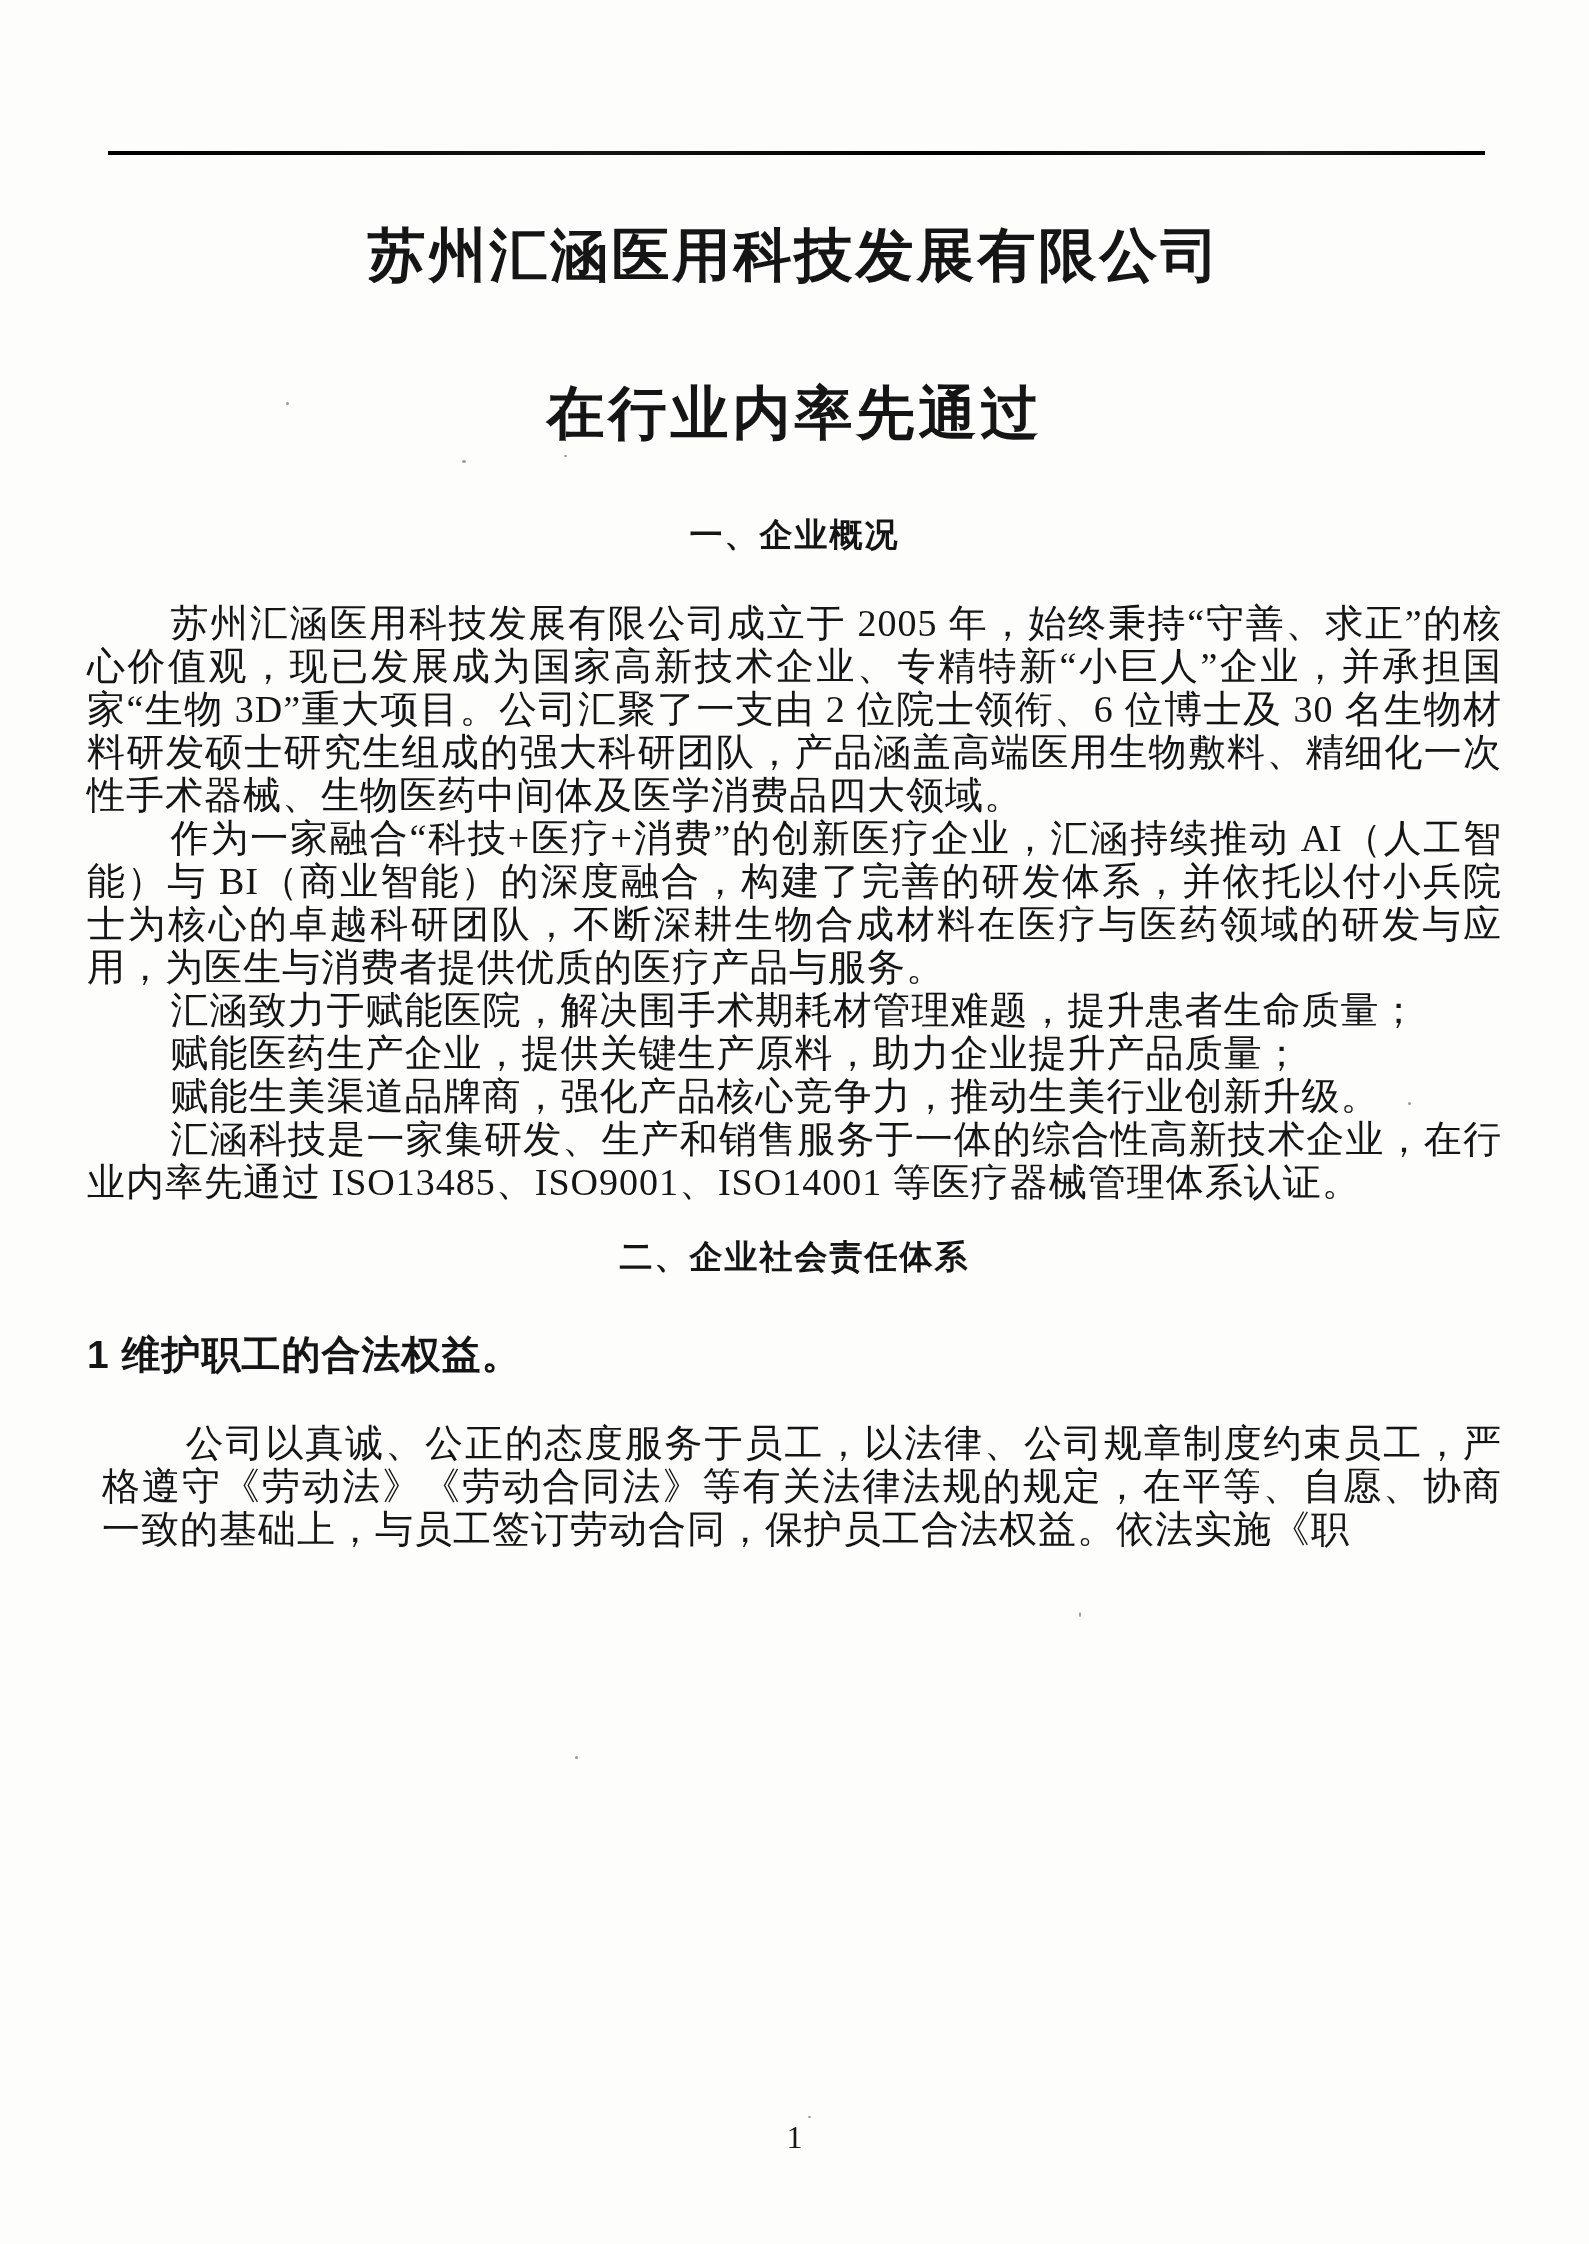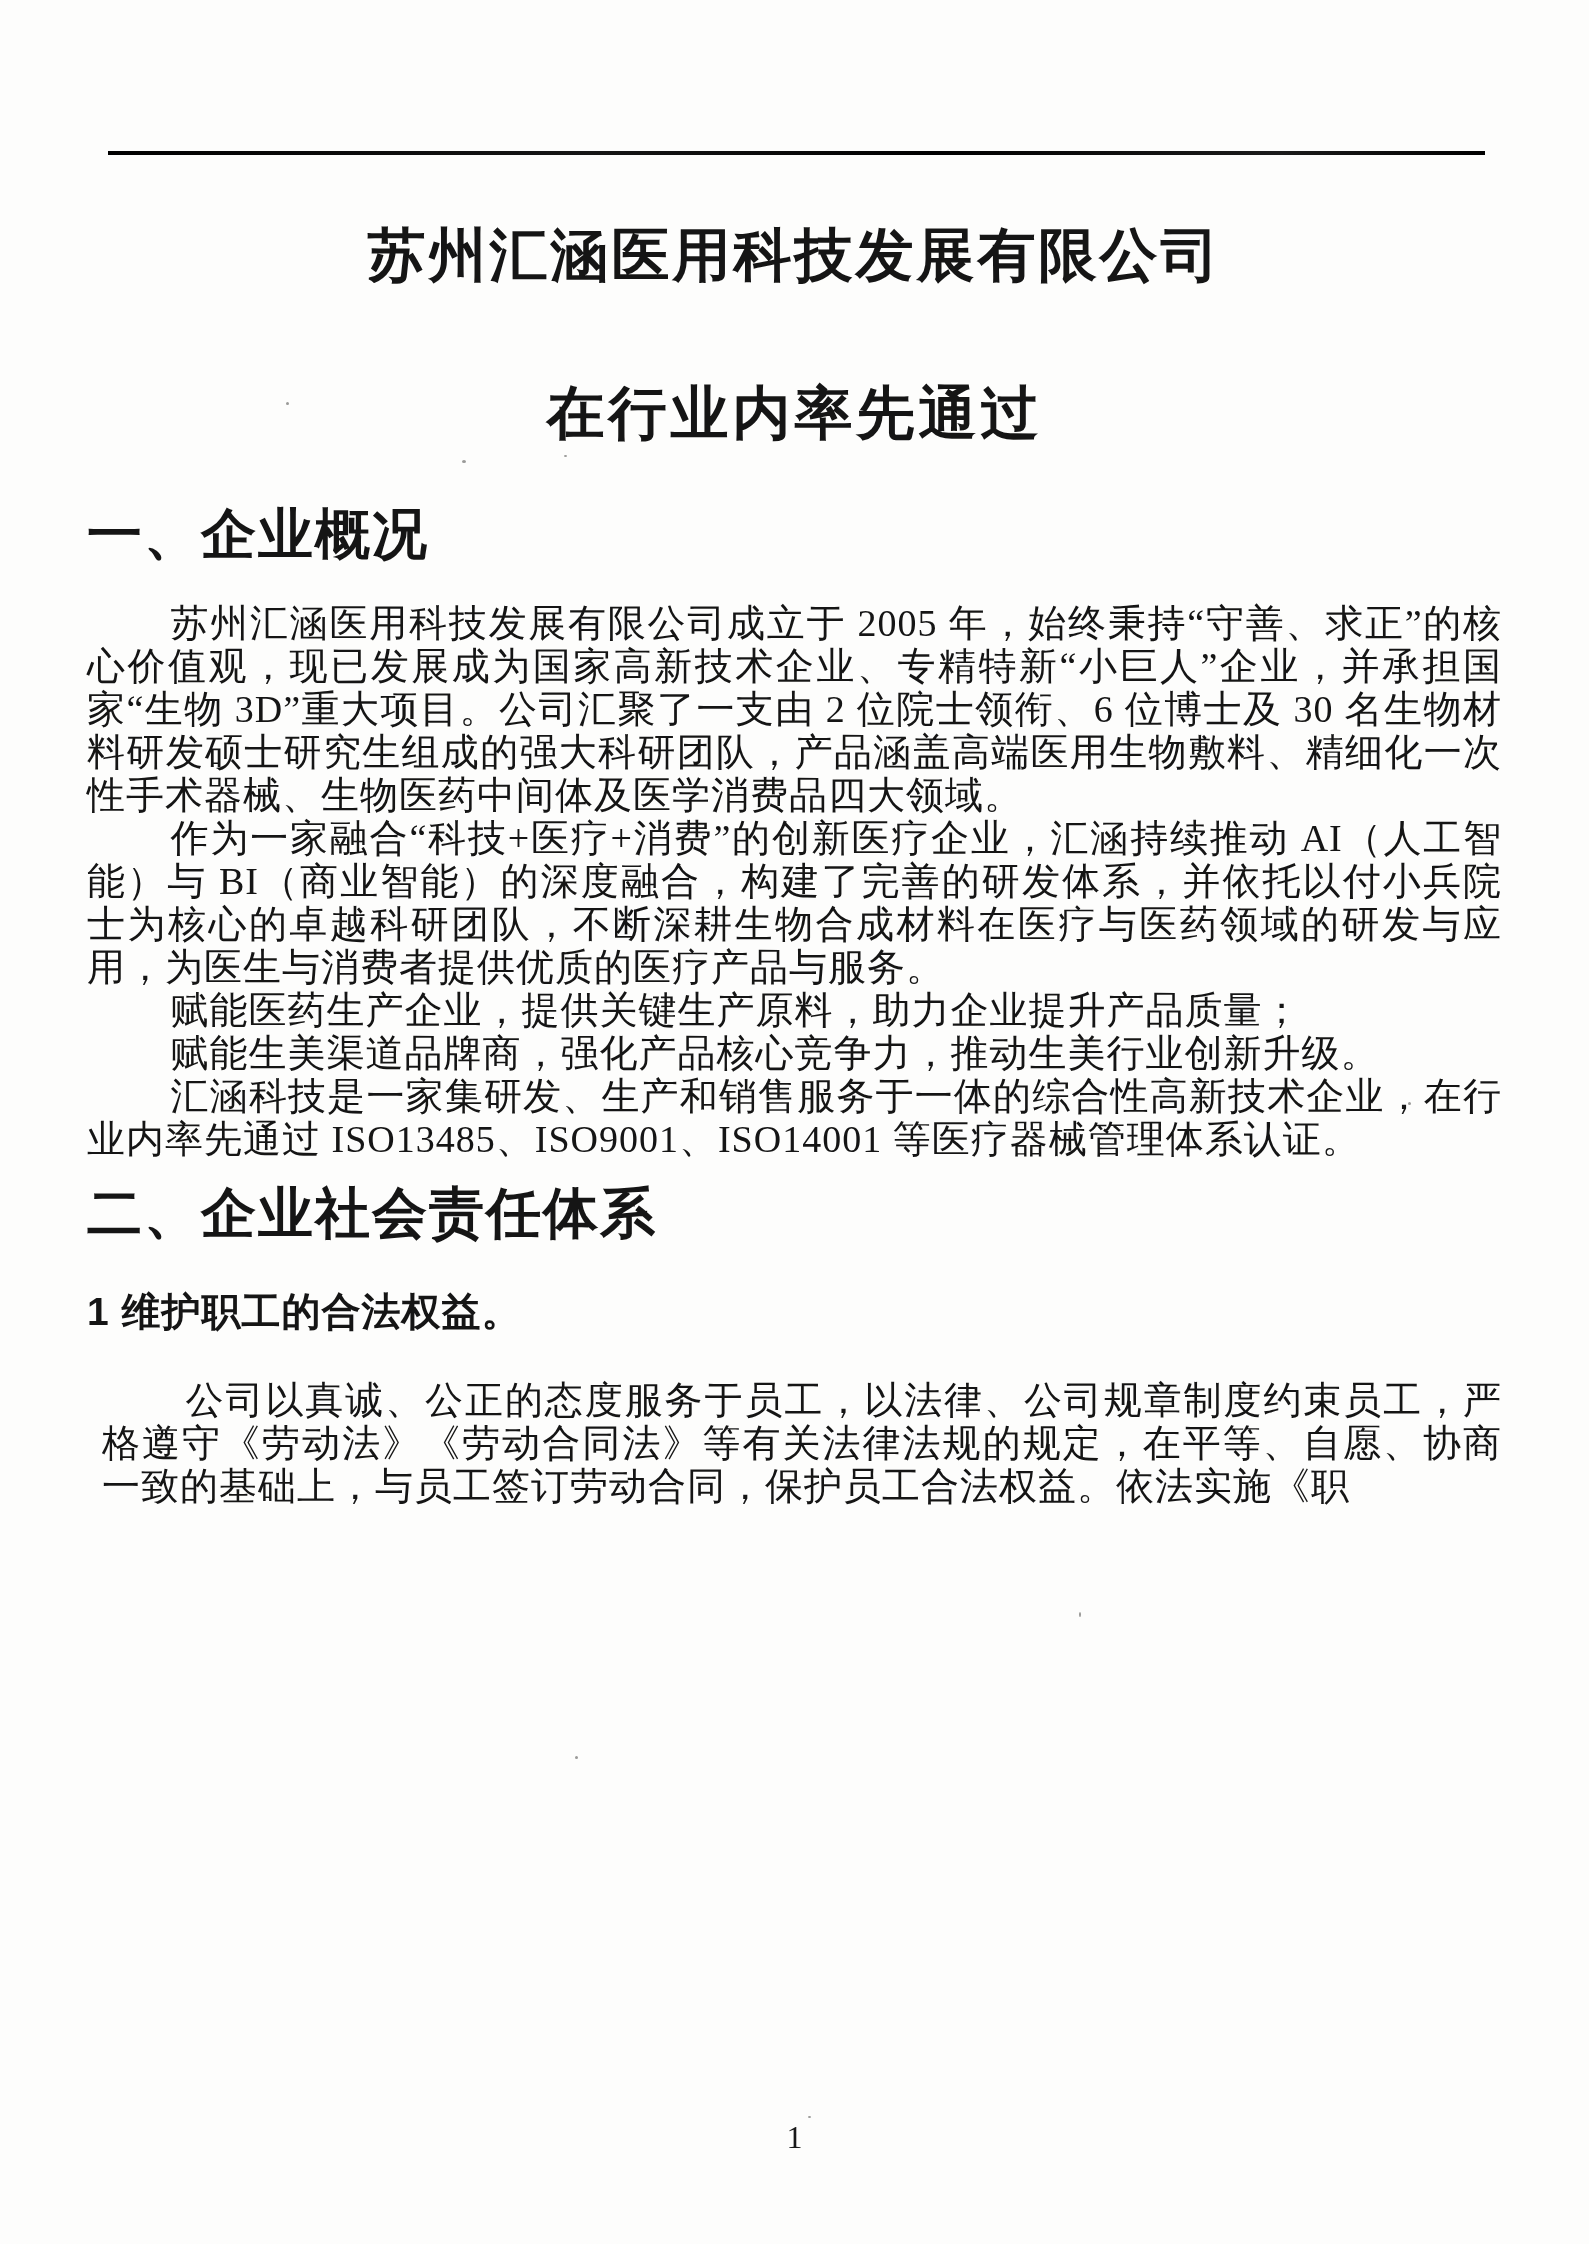--- a/index.html
+++ b/index.html
@@ -37,25 +37,26 @@
     margin-top: 94px;
     text-align: center;
     font-size: 58px;
     line-height: 64px;
     font-weight: 700;
     letter-spacing: 4px;
     font-family: "Liberation Serif", "DejaVu Serif", serif;
   }
   .section-heading {
     margin-top: 64px;
-    font-size: 55px;
+    font-size: 33px;
     line-height: 50px;
     font-weight: 700;
     letter-spacing: 2px;
-    font-family: Liberation Serif, serif;
+    font-family: Liberation Sans, sans-serif;
+    text-align: center;
   }
   .section-heading.second {
     margin-top: 28px;
   }
   .sub-heading {
     margin-top: 50px;
     font-size: 39px;
     line-height: 46px;
     font-weight: 700;
     letter-spacing: 1px;
@@ -104,20 +105,21 @@
   <h1 class="doc-title">苏州汇涵医用科技发展有限公司</h1>
 
   <h2 class="doc-subtitle">在行业内率先通过</h2>
 
   <h3 class="section-heading">一、企业概况</h3>
 
   <p class="body-para indent first">苏州汇涵医用科技发展有限公司成立于 2005 年，始终秉持“守善、求正”的核心价值观，现已发展成为国家高新技术企业、专精特新“小巨人”企业，并承担国家“生物 3D”重大项目。公司汇聚了一支由 2 位院士领衔、6 位博士及 30 名生物材料研发硕士研究生组成的强大科研团队，产品涵盖高端医用生物敷料、精细化一次性手术器械、生物医药中间体及医学消费品四大领域。</p>
 
   <p class="body-para indent">作为一家融合“科技+医疗+消费”的创新医疗企业，汇涵持续推动 AI（人工智能）与 BI（商业智能）的深度融合，构建了完善的研发体系，并依托以付小兵院士为核心的卓越科研团队，不断深耕生物合成材料在医疗与医药领域的研发与应用，为医生与消费者提供优质的医疗产品与服务。</p>
 
+  <p class="body-para indent">汇涵致力于赋能医院，解决围手术期耗材管理难题，提升患者生命质量；</p>
 
   <p class="body-para indent">赋能医药生产企业，提供关键生产原料，助力企业提升产品质量；</p>
 
   <p class="body-para indent">赋能生美渠道品牌商，强化产品核心竞争力，推动生美行业创新升级。</p>
 
   <p class="body-para indent">汇涵科技是一家集研发、生产和销售服务于一体的综合性高新技术企业，在行业内率先通过 ISO13485、ISO9001、ISO14001 等医疗器械管理体系认证。</p>
 
   <h3 class="section-heading second">二、企业社会责任体系</h3>
 
   <h4 class="sub-heading">1 维护职工的合法权益。</h4>

